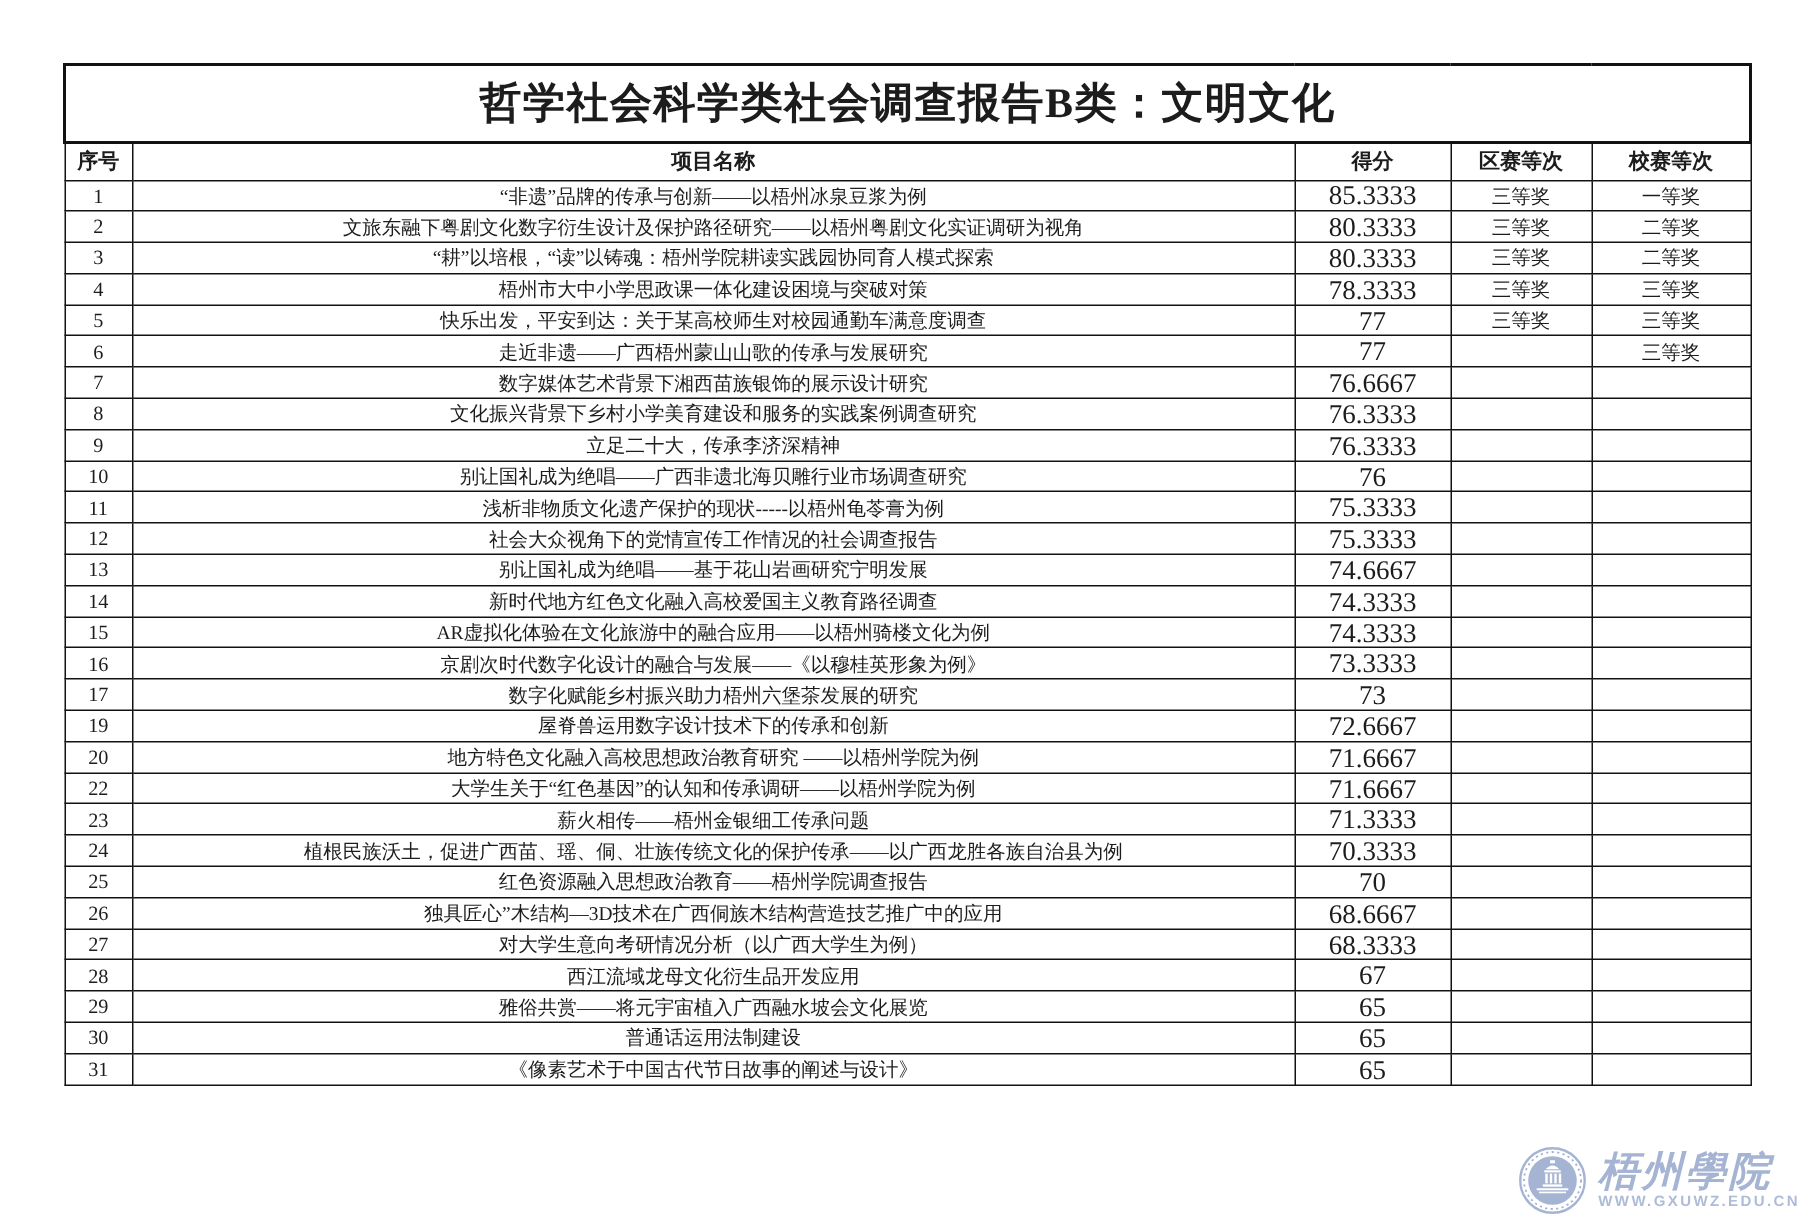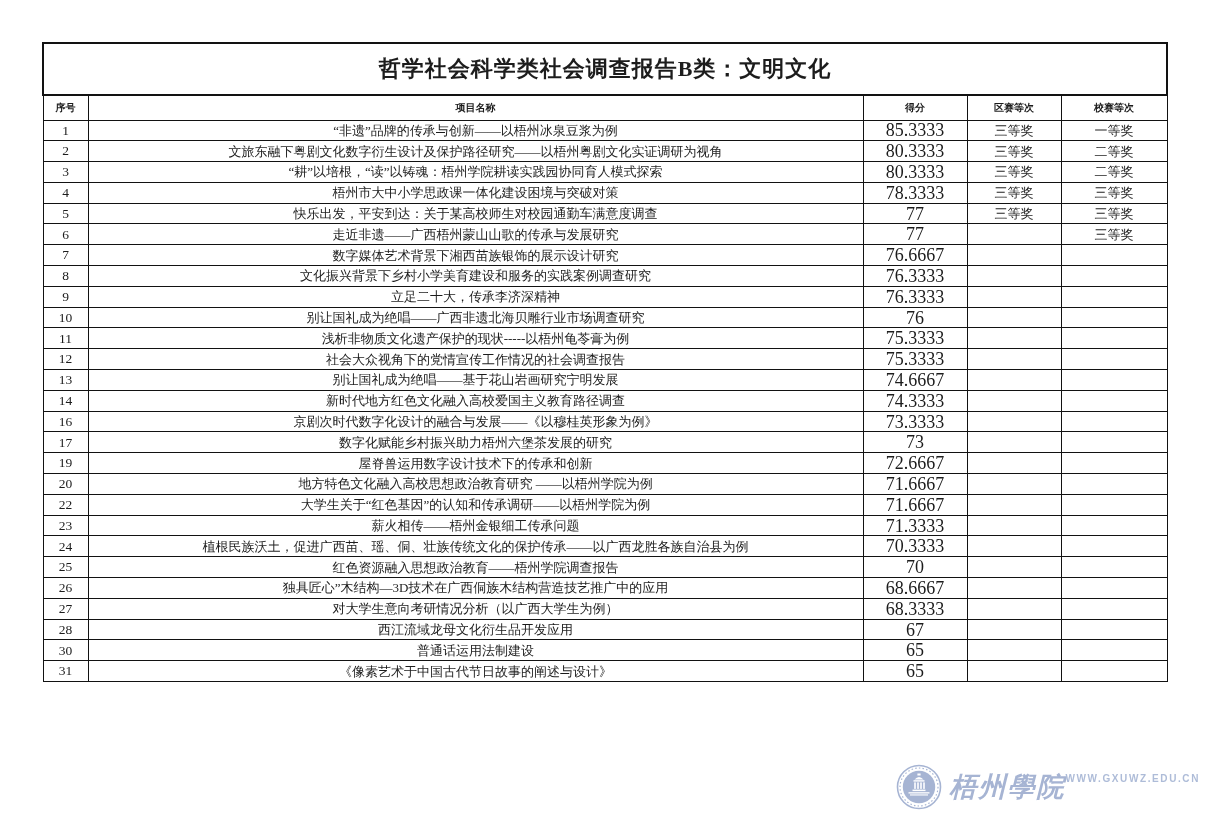--- a/index.html
+++ b/index.html
@@ -21,29 +21,29 @@
   }
   .doc-table th, .doc-table td {
     border: 1.6px solid #121212;
     text-align: center;
     vertical-align: middle;
     overflow: hidden;
     white-space: nowrap;
   }
   .title-row th {
     height: 52px;
-    font-size: 22px;
+    font-size: 28px;
     font-weight: bold;
     letter-spacing: 1px;
     border: 2px solid #121212;
     text-align: center;
   }
   .header-row th {
     height: 25px;
-    font-size: 10px;
+    font-size: 14px;
     font-weight: bold;
   }
   .data-row td {
     height: 20.8px;
     font-size: 13px;
     line-height: 1;
     padding: 0 3px;
   }
   .col-no-w    { width: 45px;  }
   .col-name-w  { width: 775px; }
@@ -55,21 +55,21 @@
 
   .watermark {
     position: absolute;
     right: 8px; bottom: 5px;
     display: flex;
     align-items: center;
     gap: 8px;
     color: #a6b4d3;
     user-select: none;
   }
-  .wm-text-block { display: flex; flex-direction: row; align-items: flex-start; }
+  .wm-text-block { display: flex; flex-direction: column; align-items: flex-start; }
   .wm-name {
     font-size: 27px;
     font-weight: bold;
     font-style: italic;
     letter-spacing: 2px;
     line-height: 1.05;
     color: #a6b4d3;
   }
   .wm-url {
     font-size: 10px;
@@ -208,20 +208,27 @@
   </tr>
 
   <tr class="data-row">
     <td class="cell-no">14</td>
     <td class="cell-name">新时代地方红色文化融入高校爱国主义教育路径调查</td>
     <td class="cell-score">74.3333</td>
     <td class="cell-district"></td>
     <td class="cell-school"></td>
   </tr>
 
+  <tr class="data-row">
+    <td class="cell-no">15</td>
+    <td class="cell-name">AR虚拟化体验在文化旅游中的融合应用——以梧州骑楼文化为例</td>
+    <td class="cell-score">74.3333</td>
+    <td class="cell-district"></td>
+    <td class="cell-school"></td>
+  </tr>
 
   <tr class="data-row">
     <td class="cell-no">16</td>
     <td class="cell-name">京剧次时代数字化设计的融合与发展——《以穆桂英形象为例》</td>
     <td class="cell-score">73.3333</td>
     <td class="cell-district"></td>
     <td class="cell-school"></td>
   </tr>
 
   <tr class="data-row">
@@ -299,20 +306,27 @@
   </tr>
 
   <tr class="data-row">
     <td class="cell-no">28</td>
     <td class="cell-name">西江流域龙母文化衍生品开发应用</td>
     <td class="cell-score">67</td>
     <td class="cell-district"></td>
     <td class="cell-school"></td>
   </tr>
 
+  <tr class="data-row">
+    <td class="cell-no">29</td>
+    <td class="cell-name">雅俗共赏——将元宇宙植入广西融水坡会文化展览</td>
+    <td class="cell-score">65</td>
+    <td class="cell-district"></td>
+    <td class="cell-school"></td>
+  </tr>
 
   <tr class="data-row">
     <td class="cell-no">30</td>
     <td class="cell-name">普通话运用法制建设</td>
     <td class="cell-score">65</td>
     <td class="cell-district"></td>
     <td class="cell-school"></td>
   </tr>
 
   <tr class="data-row">

